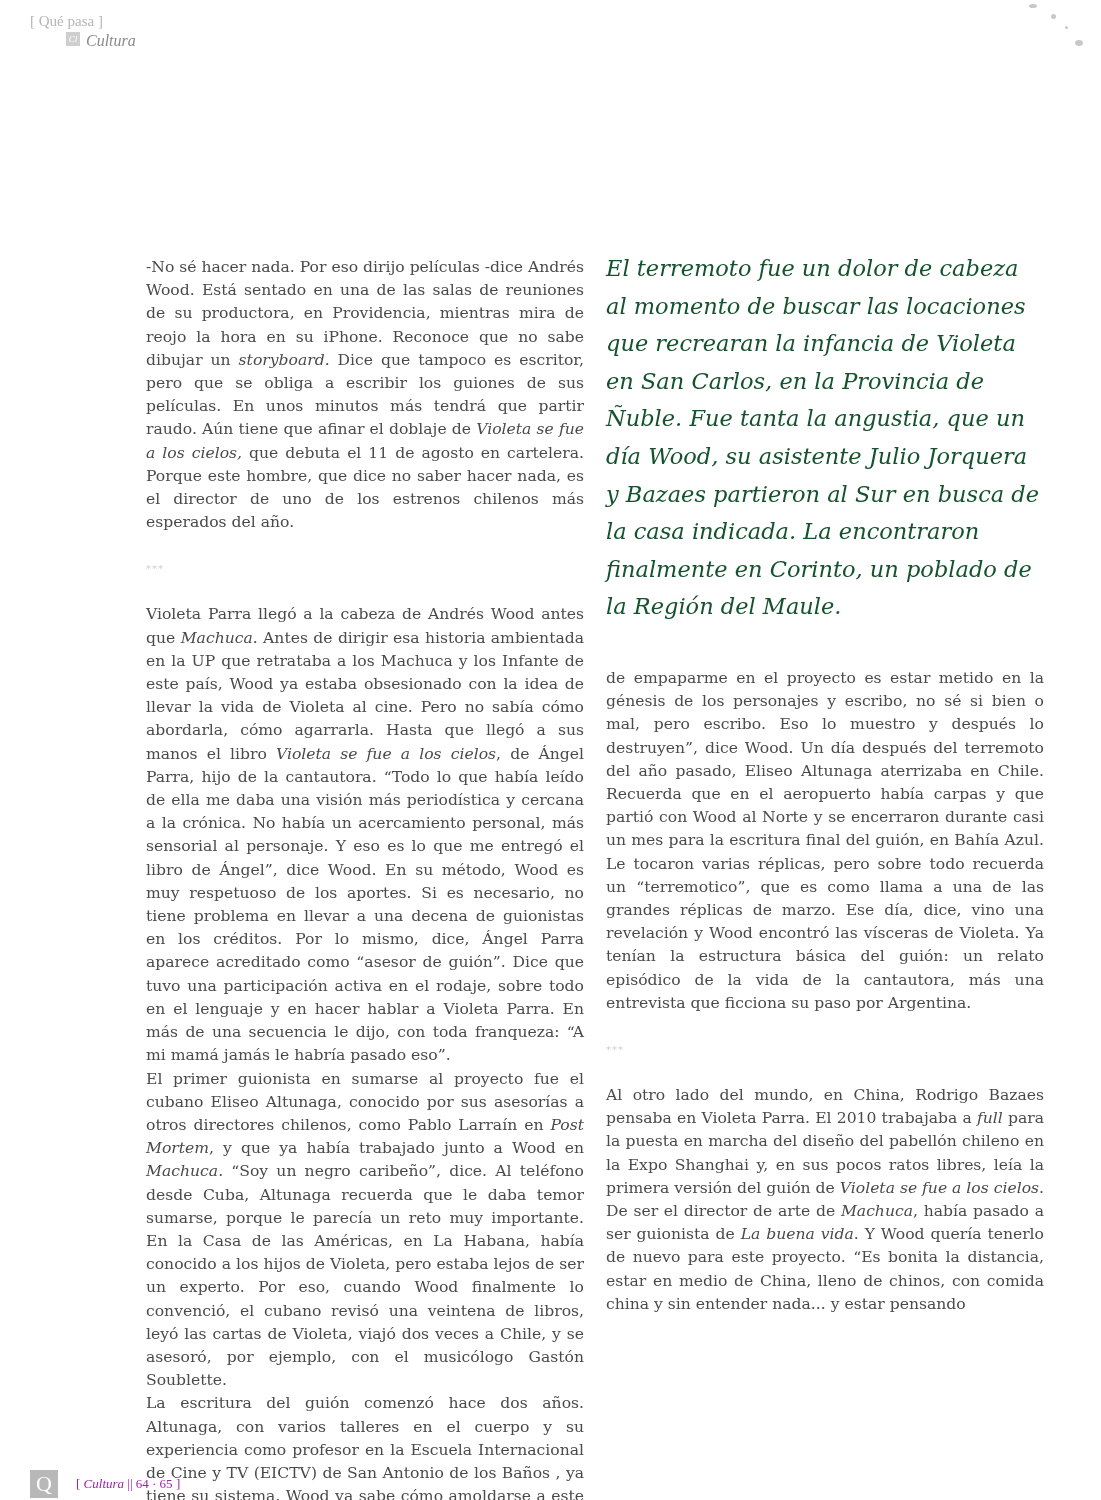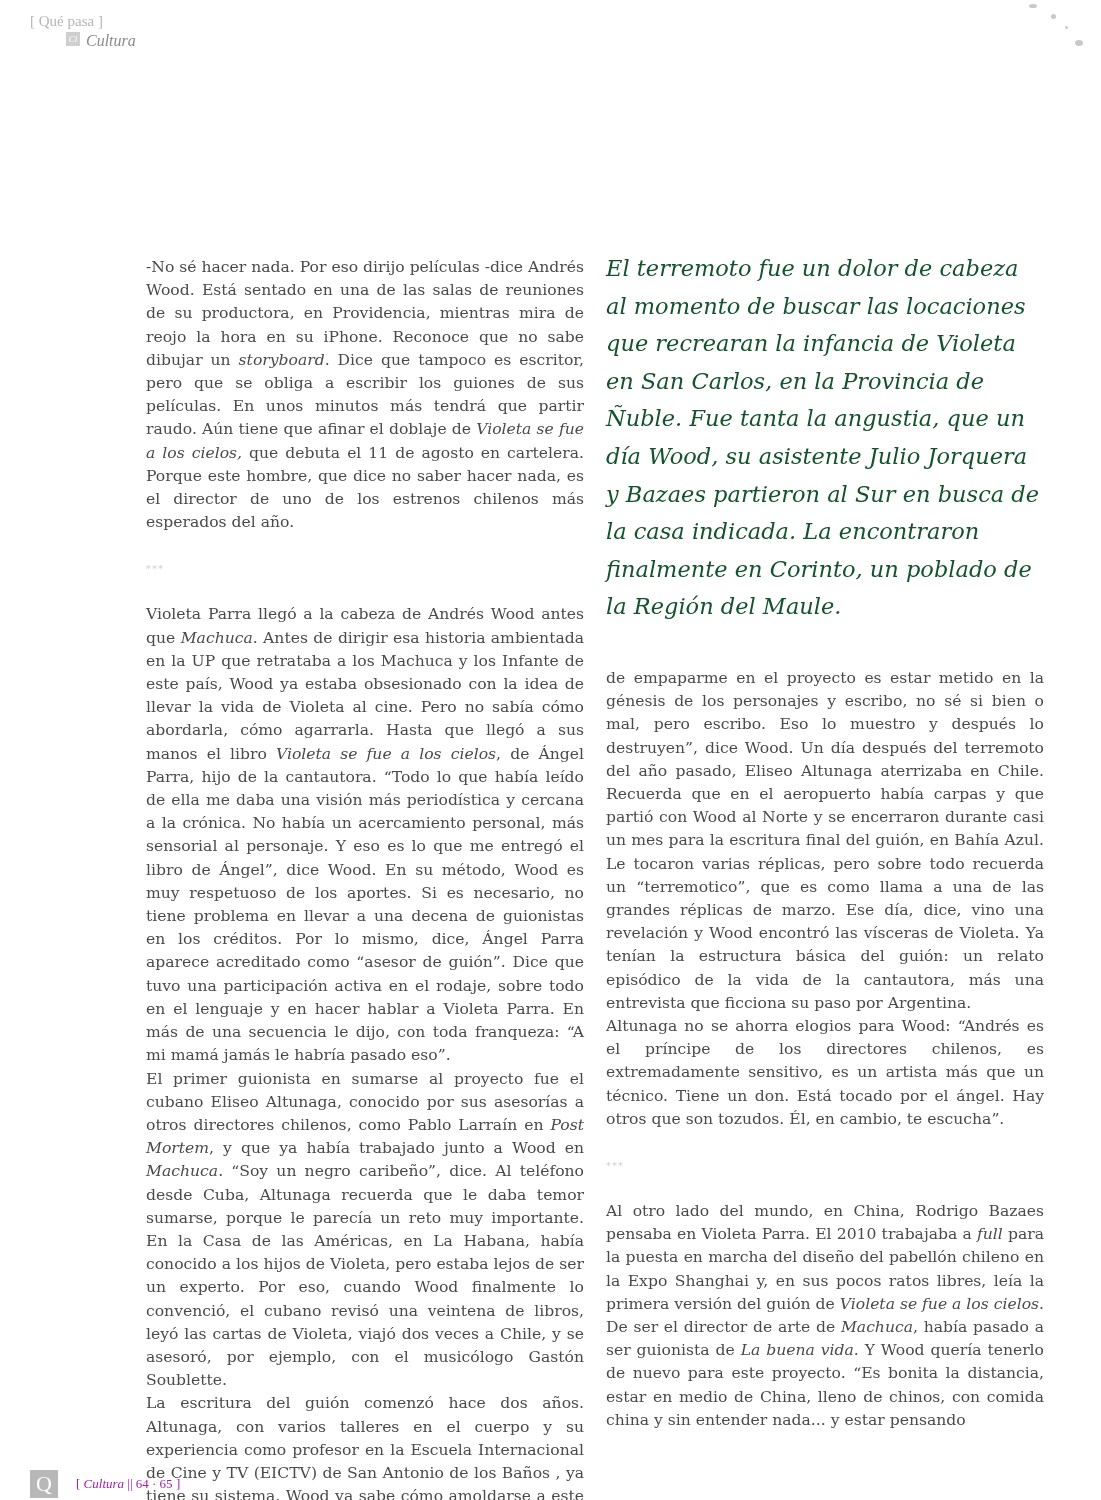--- a/index.html
+++ b/index.html
@@ -59,21 +59,20 @@
   <div style="height:23px"></div>
   <p class="rich">Violeta Parra llegó a la cabeza de Andrés Wood antes que <em>Machuca</em>. Antes de dirigir esa historia ambientada en la UP que retrataba a los Machuca y los Infante de este país, Wood ya estaba obsesionado con la idea de llevar la vida de Violeta al cine. Pero no sabía cómo abordarla, cómo agarrarla. Hasta que llegó a sus manos el libro <em>Violeta se fue a los cielos</em>, de Ángel Parra, hijo de la cantautora. “Todo lo que había leído de ella me daba una visión más periodística y cercana a la crónica. No había un acercamiento personal, más sensorial al personaje. Y eso es lo que me entregó el libro de Ángel”, dice Wood. En su método, Wood es muy respetuoso de los aportes. Si es necesario, no tiene problema en llevar a una decena de guionistas en los créditos. Por lo mismo, dice, Ángel Parra aparece acreditado como “asesor de guión”. Dice que tuvo una participación activa en el rodaje, sobre todo en el lenguaje y en hacer hablar a Violeta Parra. En más de una secuencia le dijo, con toda franqueza: “A mi mamá jamás le habría pasado eso”.</p>
   <p class="rich">El primer guionista en sumarse al proyecto fue el cubano Eliseo Altunaga, conocido por sus asesorías a otros directores chilenos, como Pablo Larraín en <em>Post Mortem</em>, y que ya había trabajado junto a Wood en <em>Machuca</em>. “Soy un negro caribeño”, dice. Al teléfono desde Cuba, Altunaga recuerda que le daba temor sumarse, porque le parecía un reto muy importante. En la Casa de las Américas, en La Habana, había conocido a los hijos de Violeta, pero estaba lejos de ser un experto. Por eso, cuando Wood finalmente lo convenció, el cubano revisó una veintena de libros, leyó las cartas de Violeta, viajó dos veces a Chile, y se asesoró, por ejemplo, con el musicólogo Gastón Soublette.</p>
   <p class="rich">La escritura del guión comenzó hace dos años. Altunaga, con varios talleres en el cuerpo y su experiencia como profesor en la Escuela Internacional de Cine y TV (EICTV) de San Antonio de los Baños , ya tiene su sistema.  Wood ya sabe cómo amoldarse a este método. Escribe un inicio y está dispuesto a que Altunaga lo destruya. “Mi manera</p>
 </article>
 
 <blockquote class="pullquote" style="margin:0;">El terremoto fue un dolor de cabeza al momento de buscar las locaciones que recrearan la infancia de Violeta en San Carlos, en la Provincia de Ñuble. Fue tanta la angustia, que un día Wood, su asistente Julio Jorquera y Bazaes partieron al Sur en busca de la casa indicada. La encontraron finalmente en Corinto, un poblado de la Región del Maule.</blockquote>
 
 <article class="column col-right" style="top:667px;">
   <p class="rich">de empaparme en el proyecto es estar metido en la génesis de los personajes y escribo, no sé si bien o mal, pero escribo. Eso lo muestro y después lo destruyen”, dice Wood. Un día después del terremoto del año pasado, Eliseo Altunaga aterrizaba en Chile. Recuerda que en el aeropuerto había carpas y que partió con Wood al Norte y se encerraron durante casi un mes para la escritura final del guión, en Bahía Azul. Le tocaron varias réplicas, pero sobre todo recuerda un “terremotico”, que es como llama a una de las grandes réplicas de marzo. Ese día, dice, vino una revelación y Wood encontró las vísceras de Violeta. Ya tenían la estructura básica del guión: un relato episódico de la vida de la cantautora, más una entrevista que ficciona su paso por Argentina.</p>
-  <p class="rich">Altunaga no se ahorra elogios para Wood: “Andrés es el príncipe de los directores chilenos, es extremadamente sensitivo, es un artista más que un técnico. Tiene un don. Está tocado por el ángel. Hay otros que son tozudos. Él, en cambio, te escucha”.</p>
   <div style="height:23px"></div>
   <div class="separator">***</div>
   <div style="height:23px"></div>
   <p class="rich">Al otro lado del mundo, en China, Rodrigo Bazaes pensaba en Violeta Parra. El 2010 trabajaba a <em>full</em> para la puesta en marcha del diseño del pabellón chileno en la Expo Shanghai y, en sus pocos ratos libres, leía la primera versión del guión de <em>Violeta se fue a los cielos</em>. De ser el director de arte de <em>Machuca</em>, había pasado a ser guionista de <em>La buena vida</em>. Y Wood quería tenerlo de nuevo para este proyecto. “Es bonita la distancia, estar en medio de China, lleno de chinos, con comida china y sin entender nada... y estar pensando</p>
 </article>
 
 <footer class="footer">
   <span class="footer-logo">Q</span>
   <span class="footer-folio"><span>[ </span><em>Cultura</em><span> || </span><span>64 · 65</span><span> ]</span></span>
 </footer>

